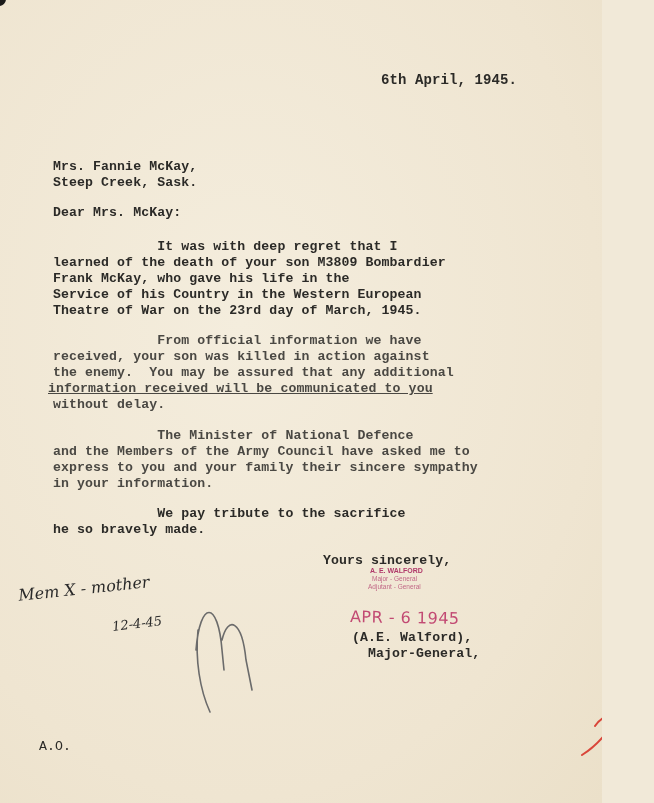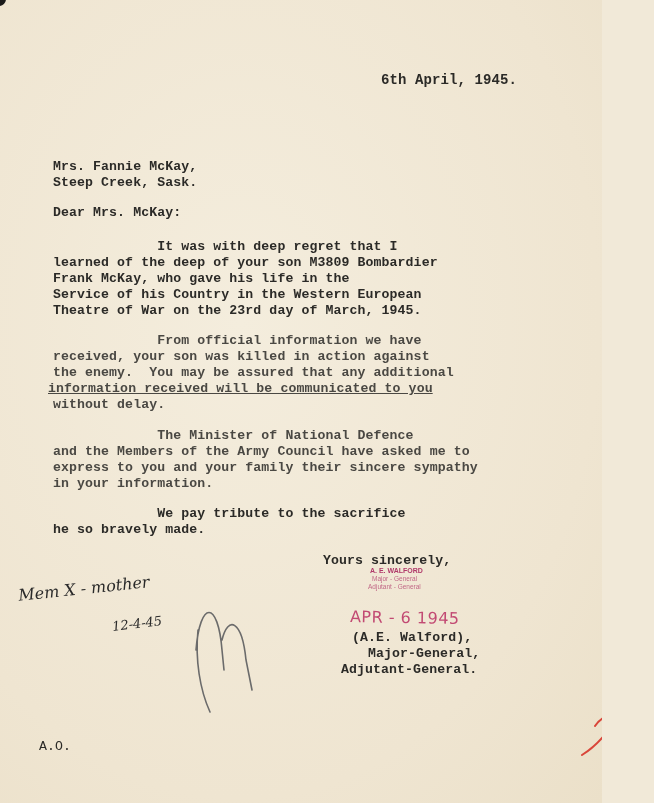--- a/index.html
+++ b/index.html
@@ -48,21 +48,21 @@
 
   <div class="type" style="left:381px; top:72px; font-size:14px;">6th April, 1945.</div>
 
   <div class="type" style="left:53px; top:159px;">Mrs. Fannie McKay,</div>
   <div class="type" style="left:53px; top:175px;">Steep Creek, Sask.</div>
 
   <div class="type" style="left:53px; top:205px;">Dear Mrs. McKay:</div>
 
   <div>
     <div class="type" style="left:53px; top:239px;">             It was with deep regret that I</div>
-    <div class="type" style="left:53px; top:255px;">learned of the deep of your son M3809 Bombardier</div>
+    <div class="type" style="left:53px; top:255px;">learned of the death of your son M3809 Bombardier</div>
     <div class="type" style="left:53px; top:271px;">Frank McKay, who gave his life in the</div>
     <div class="type" style="left:53px; top:287px;">Service of his Country in the Western European</div>
     <div class="type" style="left:53px; top:303px;">Theatre of War on the 23rd day of March, 1945.</div>
   </div>
 
   <div>
     <div class="type faded" style="left:53px; top:333px;">             From official information we have</div>
     <div class="type faded" style="left:53px; top:349px;text-align:center;">received, your son was killed in action against</div>
     <div class="type faded" style="left:53px; top:365px;">the enemy.  You may be assured that any additional</div>
     <div class="type faded" style="left:48px; top:381px;text-decoration:underline;">information received will be communicated to you</div>
@@ -86,21 +86,20 @@
   <div>
     <div class="stamp stamp-name" style="left:370px; top:566px;">A. E. WALFORD</div>
     <div class="stamp stamp-sub" style="left:372px; top:575px;">Major - General</div>
     <div class="stamp stamp-sub" style="left:368px; top:583px;">Adjutant - General</div>
   </div>
 
   <div class="date-stamp">APR - 6 1945</div>
 
   <div class="type" style="left:352px; top:630px;">(A.E. Walford),</div>
   <div class="type" style="left:368px; top:646px;">Major-General,</div>
-  <div class="type" style="left:341px; top:662px;">Adjutant-General.</div>
 
   <div class="type" style="left:39px; top:739px; font-weight:normal;">A.O.</div>
 
   <div class="hand" style="left:18px; top:579px; font-size:16px; transform:rotate(-6deg);">Mem X - mother</div>
   <div class="hand" style="left:112px; top:616px; font-size:13px; transform:rotate(-7deg);">12-4-45</div>
 
   <svg class="overlay" width="654" height="803">
     <path d="M 198 630 C 195 660, 200 690, 210 712 M 196 650 C 200 600, 218 600, 222 650 L 224 670 M 222 640 C 228 615, 242 620, 246 660 L 252 690" stroke="#6b6b6b" stroke-width="1.6" fill="none" stroke-linecap="round"></path>
     <path d="M 595 726 C 600 718, 612 712, 618 714 C 612 728, 598 745, 582 755" stroke="#d9463a" stroke-width="2" fill="none" stroke-linecap="round"></path>
   </svg>

